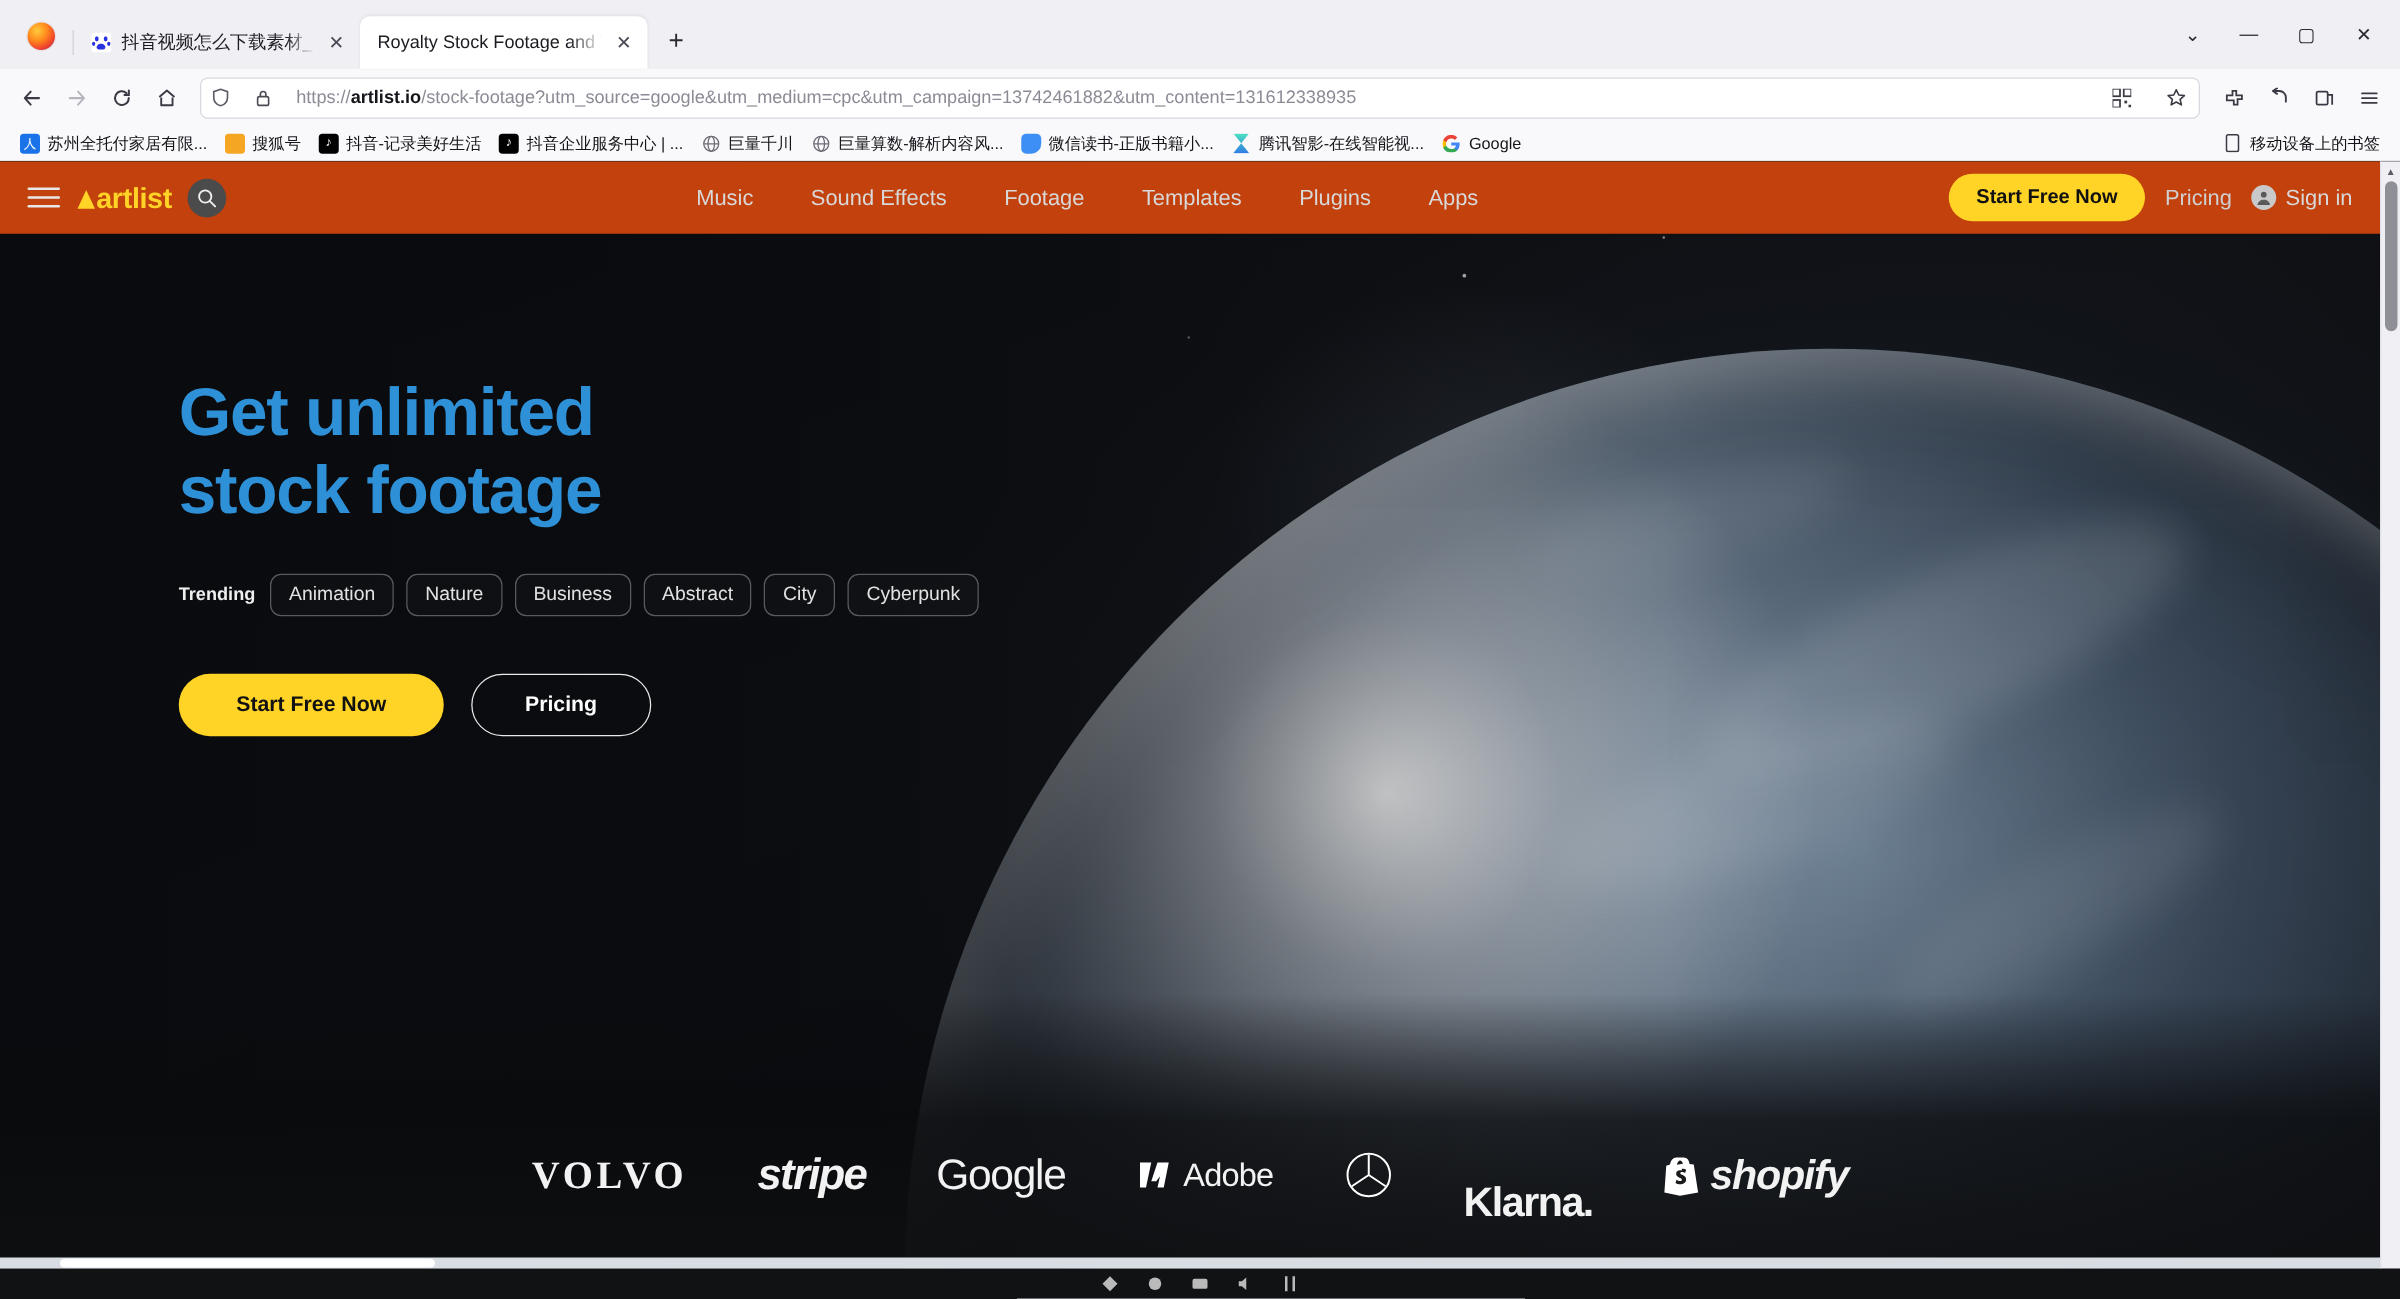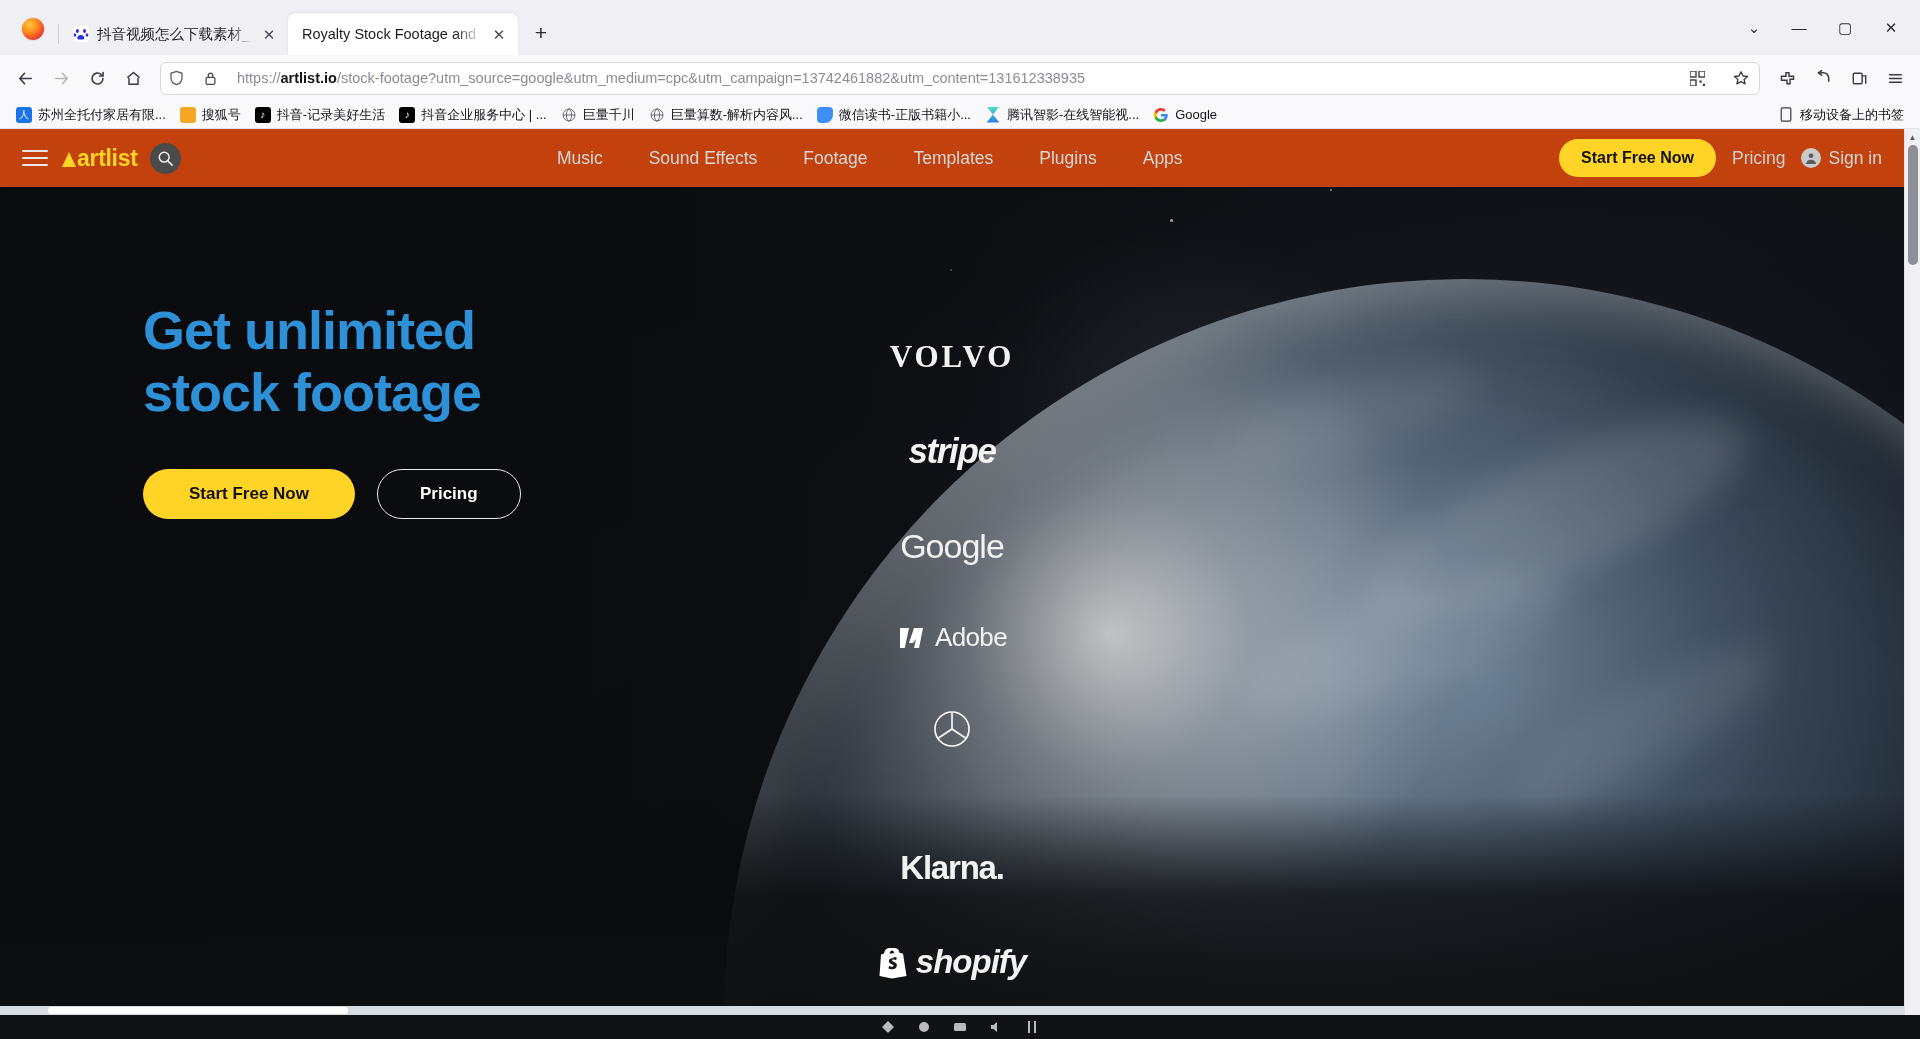--- a/index.html
+++ b/index.html
@@ -190,21 +190,20 @@
   .cta-secondary {
     background: transparent; color:#fff; border:1.5px solid #e9e9e9; border-radius:26px;
     padding: 14px 42px; font-size: 17px; font-weight: 700;
   }
 
   
   .brands {
     position:absolute; left:0; right:0; bottom: 34px; z-index: 10;
     display:flex; align-items:center; justify-content:center; gap: 56px;
     color:#f2f2f2;
-    flex-direction:column;
   }
   .brand { display:flex; align-items:center; gap: 8px; white-space:nowrap; }
   .b-volvo { font-family:"Liberation Serif", serif; font-size: 31px; font-weight:700; letter-spacing: 3px; }
   .b-stripe { font-size: 35px; font-weight:700; font-style:italic; letter-spacing:-1.4px;}
   .b-google { font-size: 34px; letter-spacing:-1px; }
   .b-adobe { font-size: 26px; letter-spacing:-.6px; }
   .b-klarna { font-size: 33px; font-weight:700; letter-spacing:-1.2px;margin-top:44px; }
   .b-shopify { font-size: 33px; font-weight:700; font-style:italic; letter-spacing:-1px;}
 
   
@@ -469,20 +468,29 @@
         </div>
       </div>
 
       <div class="hero-content">
         <h1 class="h1">
           <span>Get unlimited</span><br>
           <span>stock footage</span>
         </h1>
 
 
+        <div class="trending">
+          <span class="tlabel">Trending</span>
+          <span class="chip">Animation</span>
+          <span class="chip">Nature</span>
+          <span class="chip">Business</span>
+          <span class="chip">Abstract</span>
+          <span class="chip">City</span>
+          <span class="chip">Cyberpunk</span>
+        </div>
 
         <div class="ctas">
           <button class="cta-primary">Start Free Now</button>
           <button class="cta-secondary">Pricing</button>
         </div>
       </div>
 
       <div class="brands">
         <span class="brand b-volvo">VOLVO</span>
         <span class="brand b-stripe">stripe</span>

